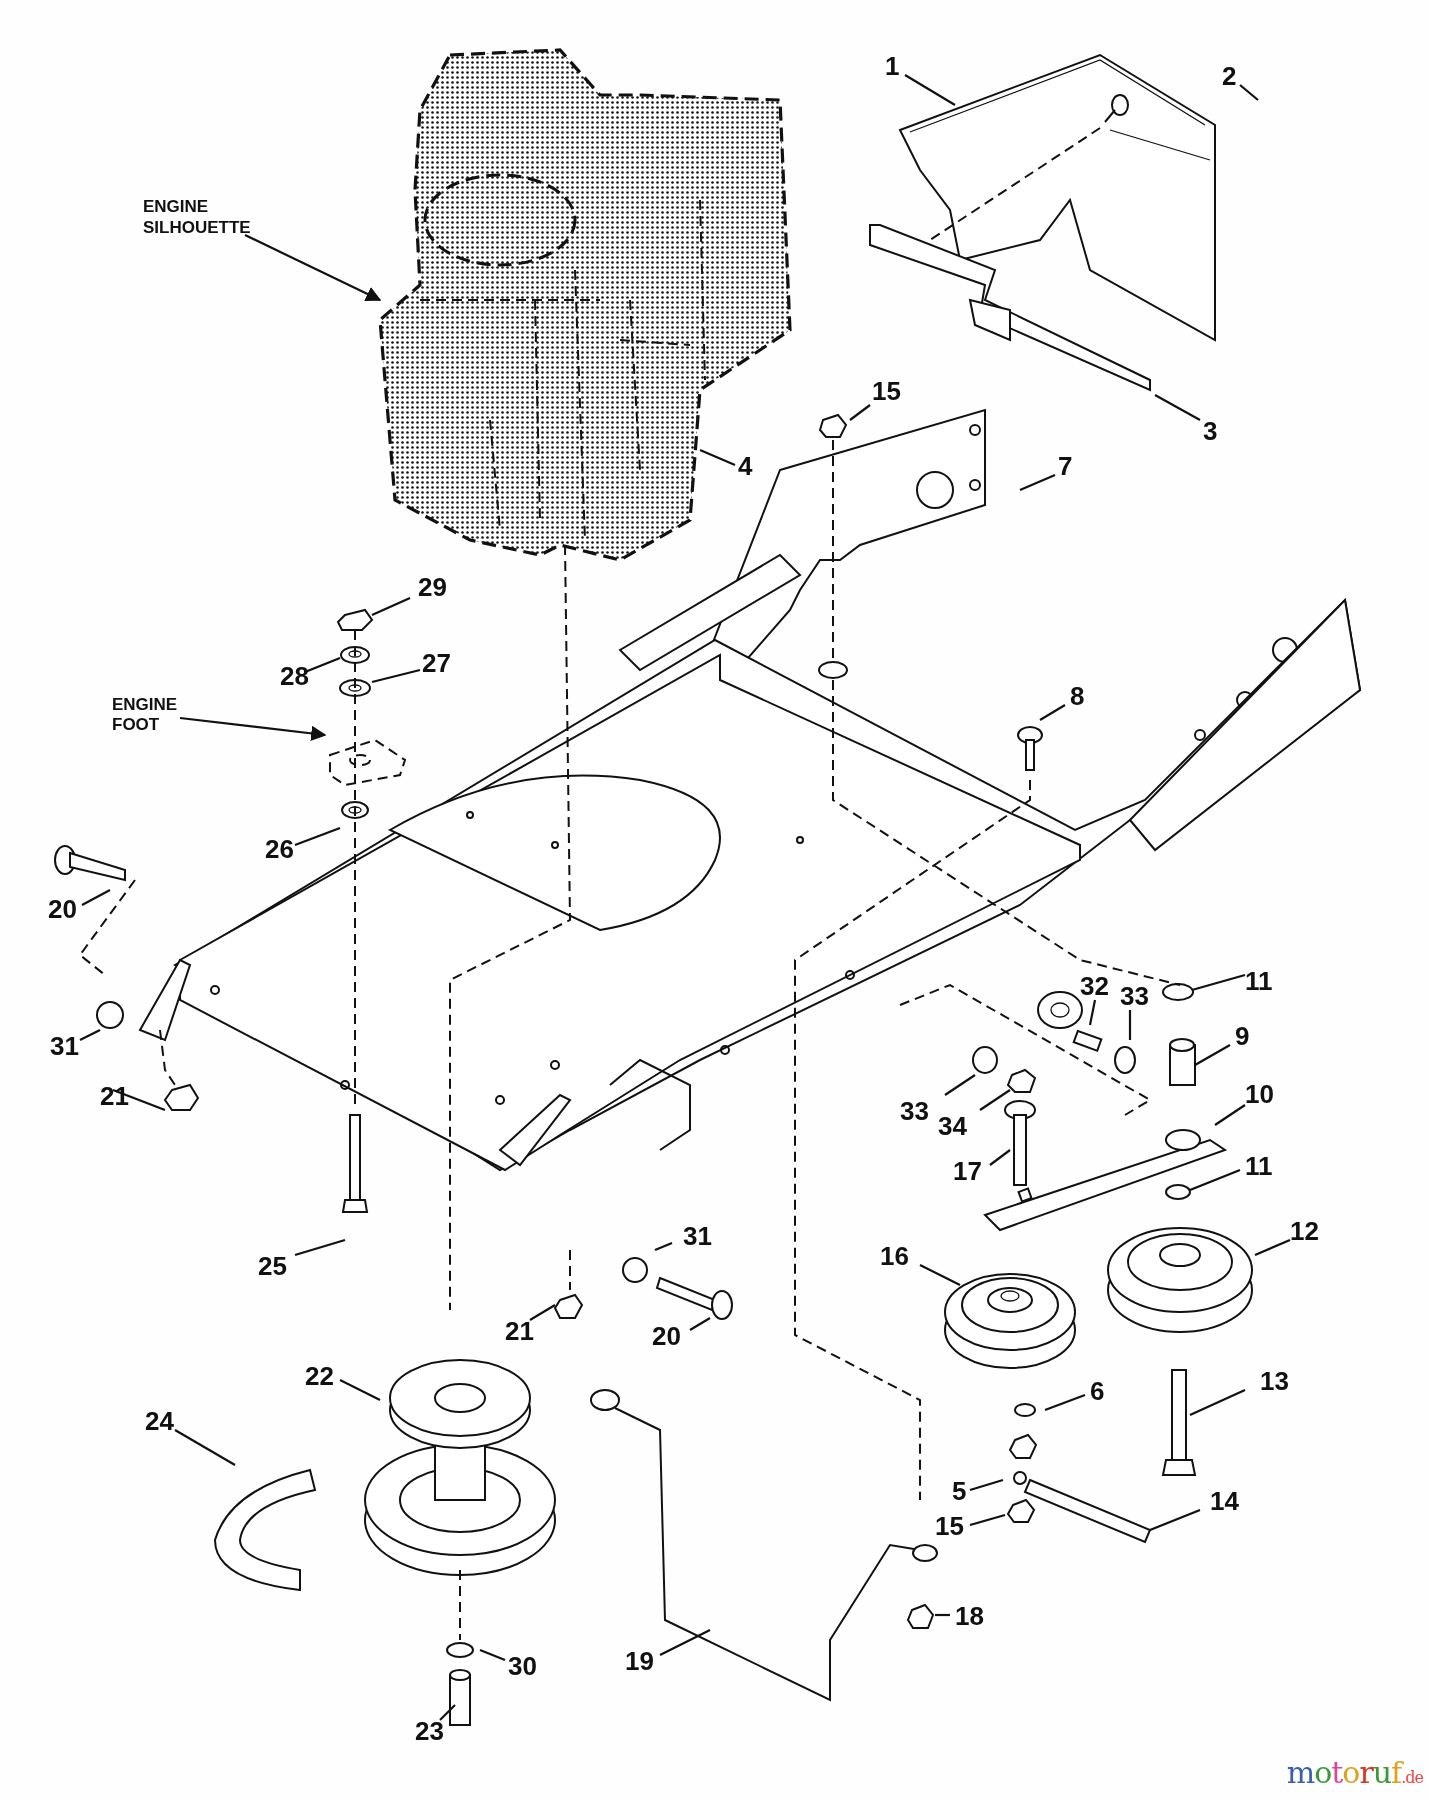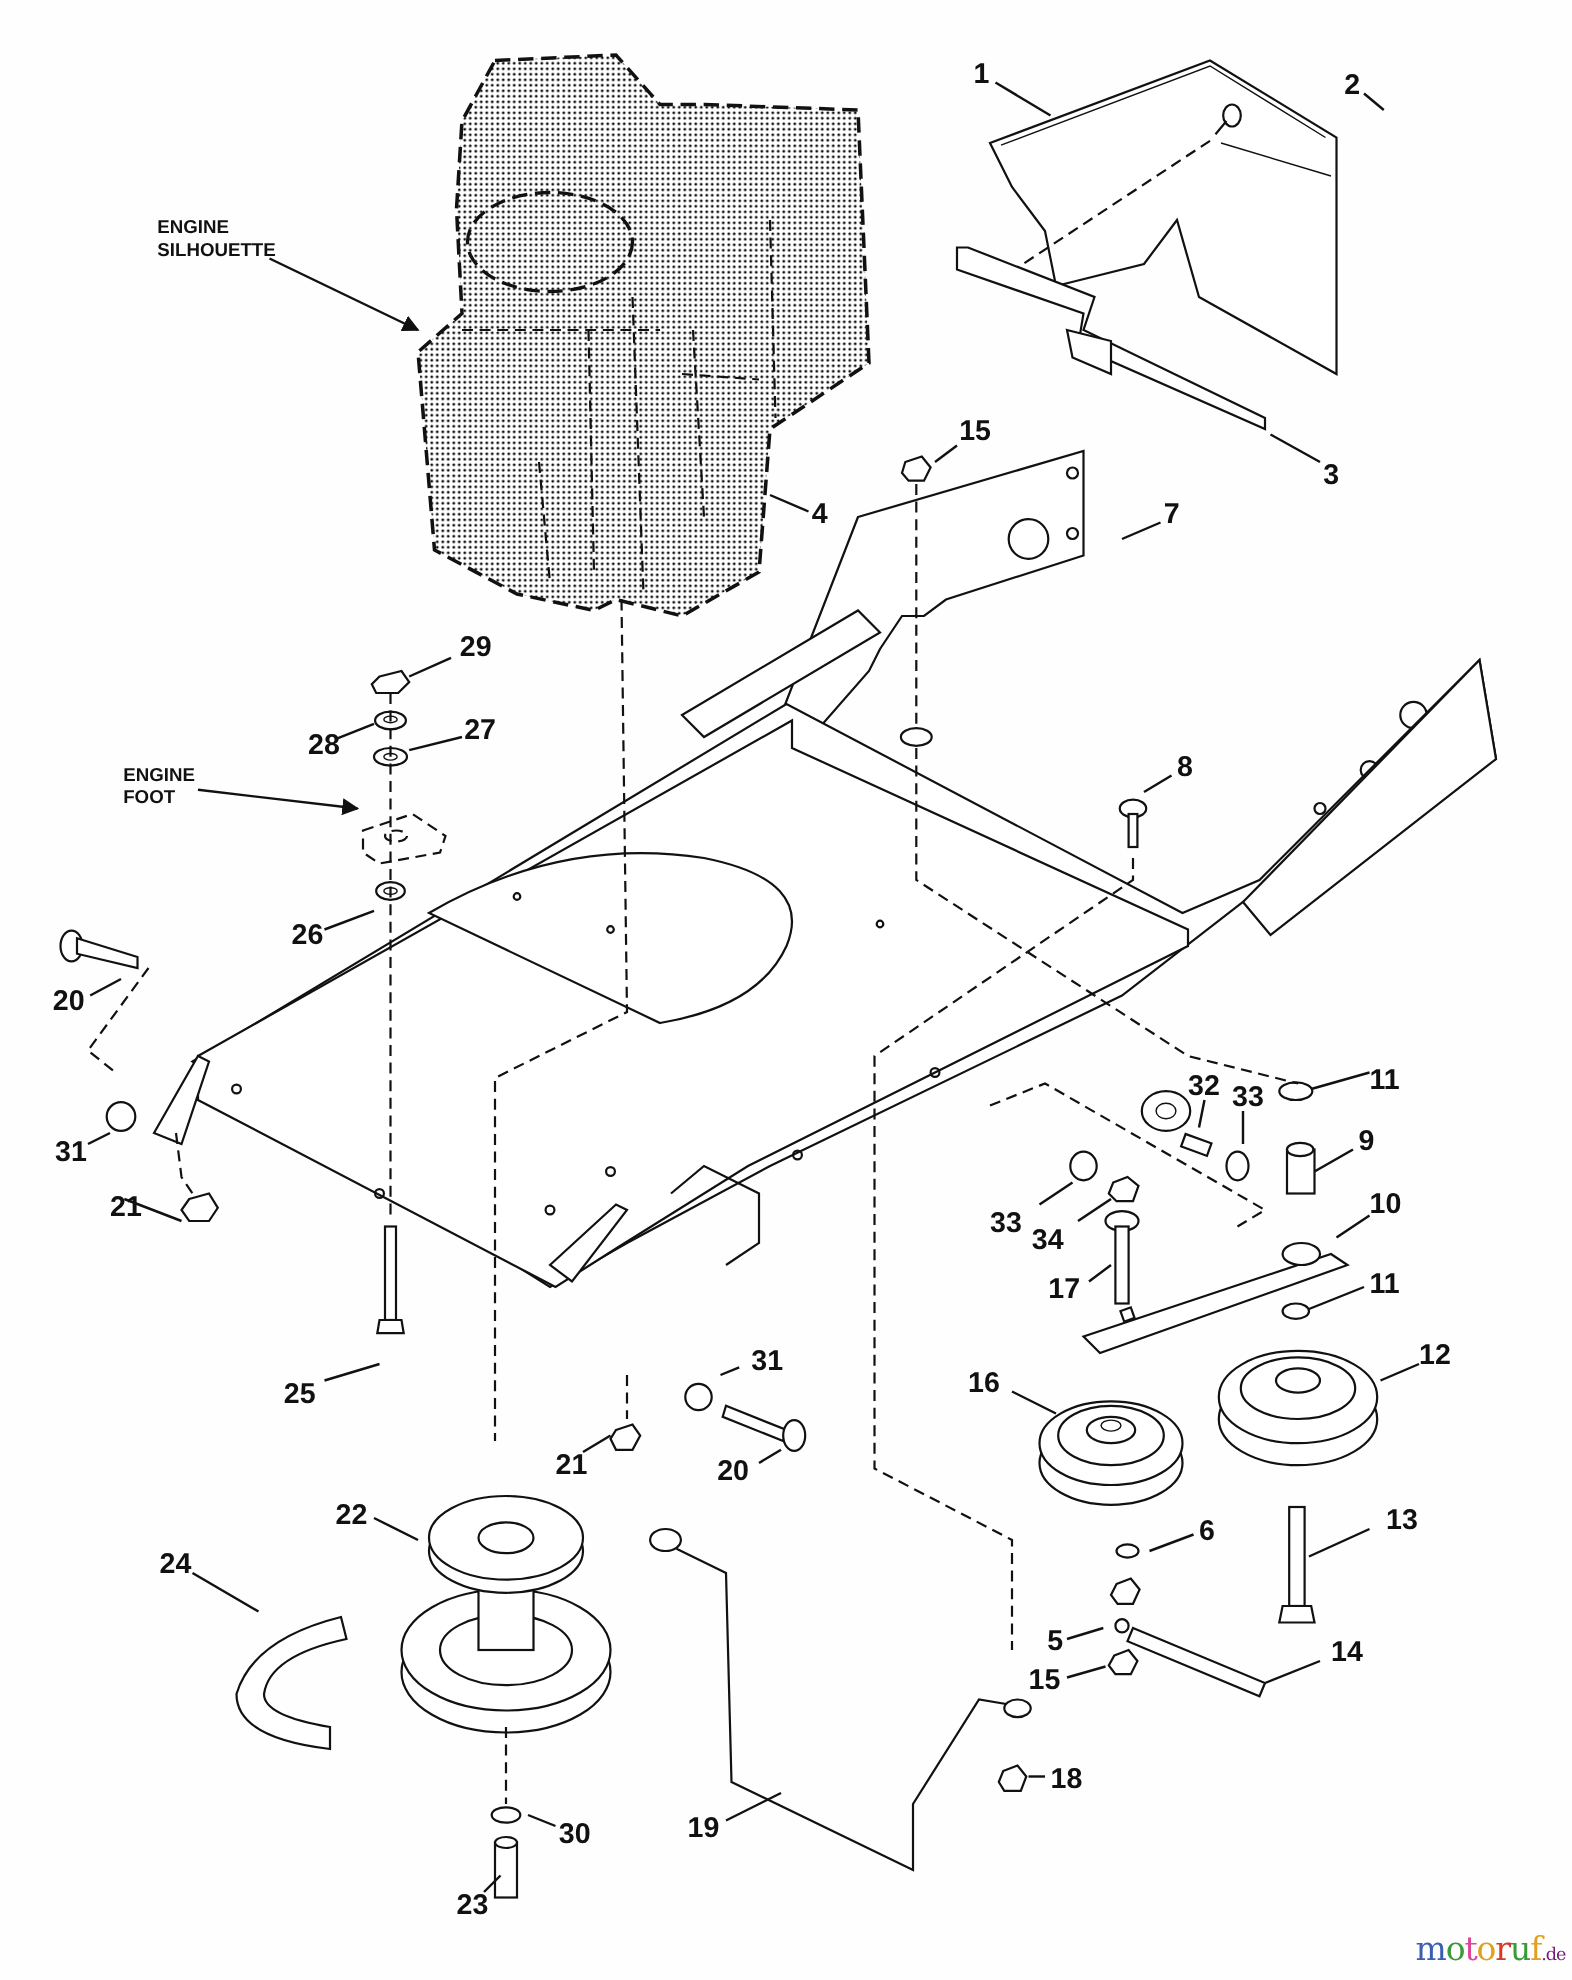--- a/index.html
+++ b/index.html
@@ -8,21 +8,21 @@
   .callout { font-family:"Liberation Sans Narrow","Liberation Sans", sans-serif; font-weight:bold; font-size:26px; fill:#111; }
   .note { font-family:"Liberation Sans", sans-serif; font-weight:bold; font-size:17px; fill:#111; }
   .part { fill:none; stroke:#111; stroke-width:2; }
   .partfill { fill:#fff; stroke:#111; stroke-width:2; }
   .thin { fill:none; stroke:#111; stroke-width:1.3; }
   .dash { fill:none; stroke:#111; stroke-width:2; stroke-dasharray:10 6; }
   .leader { stroke:#111; stroke-width:2.2; fill:none; }
   .engine { fill:url(#dots); stroke:#111; stroke-width:3.2; stroke-dasharray:14 7; }
   .watermark { position:absolute; right:6px; bottom:10px; font-family:"DejaVu Serif", serif; font-size:30px; letter-spacing:-1px; }
   .watermark span { display:inline-block; }
-  .wm-suffix { font-size:16px; color:#701a75; }
+  .wm-suffix { font-size:16px; color:#ef4444; }
 </style>
 </head>
 <body>
 
 <svg id="diagram" viewBox="0 0 1429 1800" xmlns="http://www.w3.org/2000/svg">
   <defs>
     <pattern id="dots" width="5" height="5" patternUnits="userSpaceOnUse">
       <rect width="5" height="5" fill="#fff"></rect>
       <circle cx="2.5" cy="2.5" r="1.3" fill="#111"></circle>
     </pattern>

